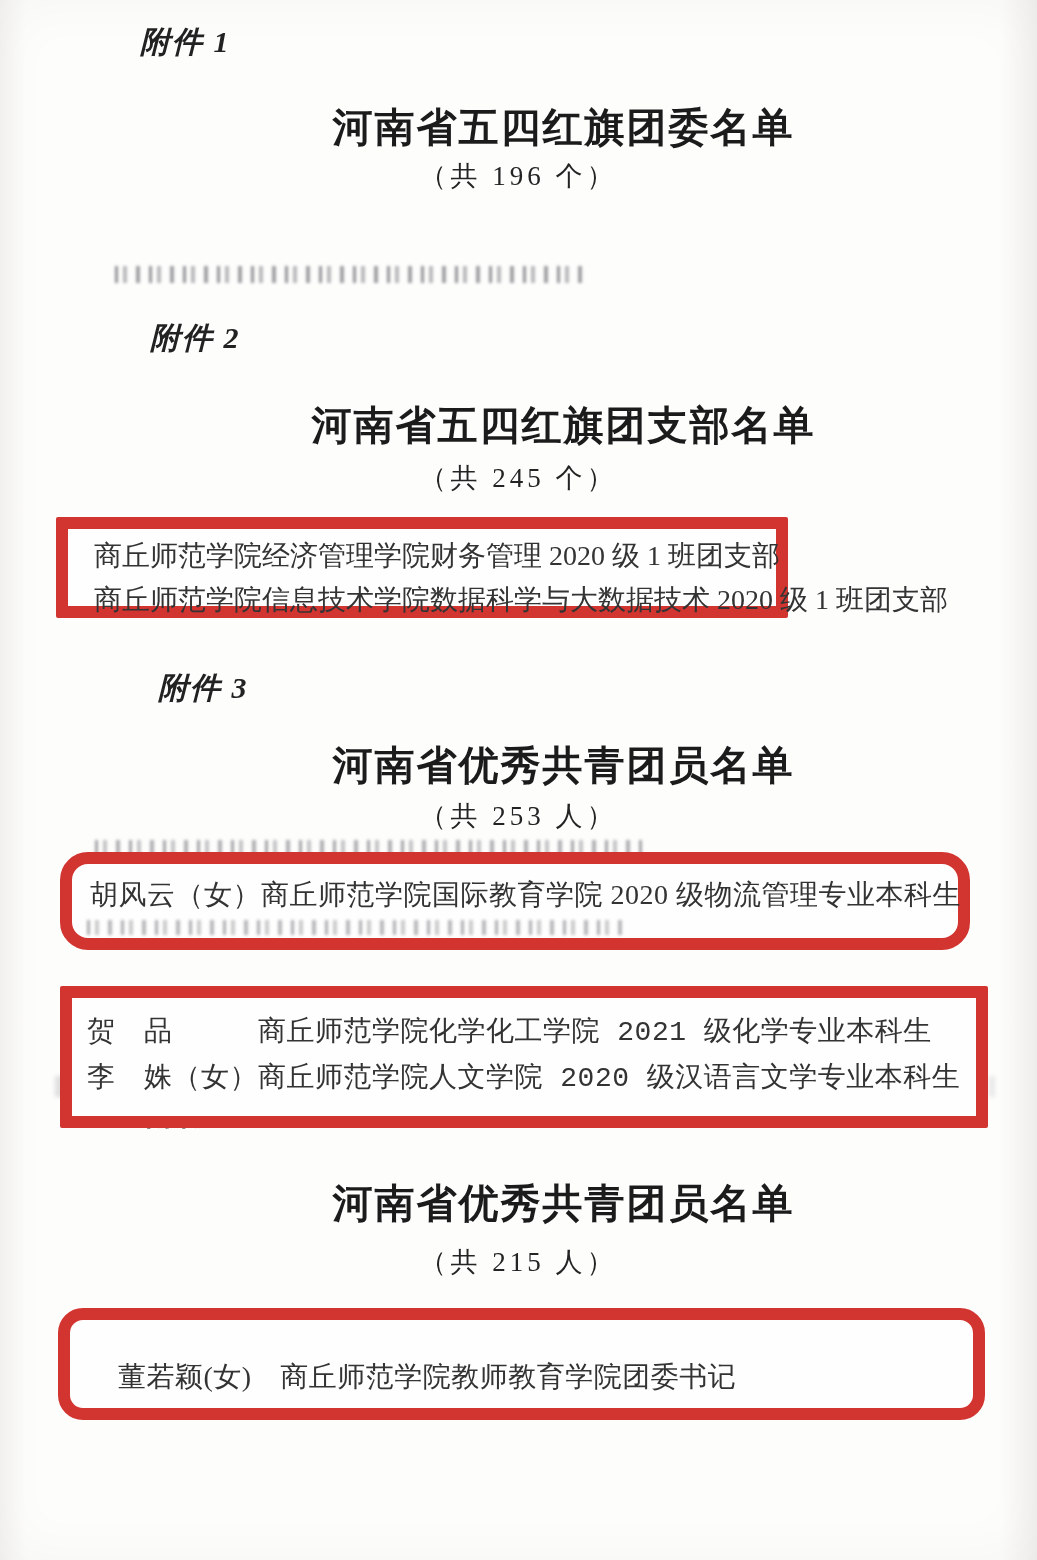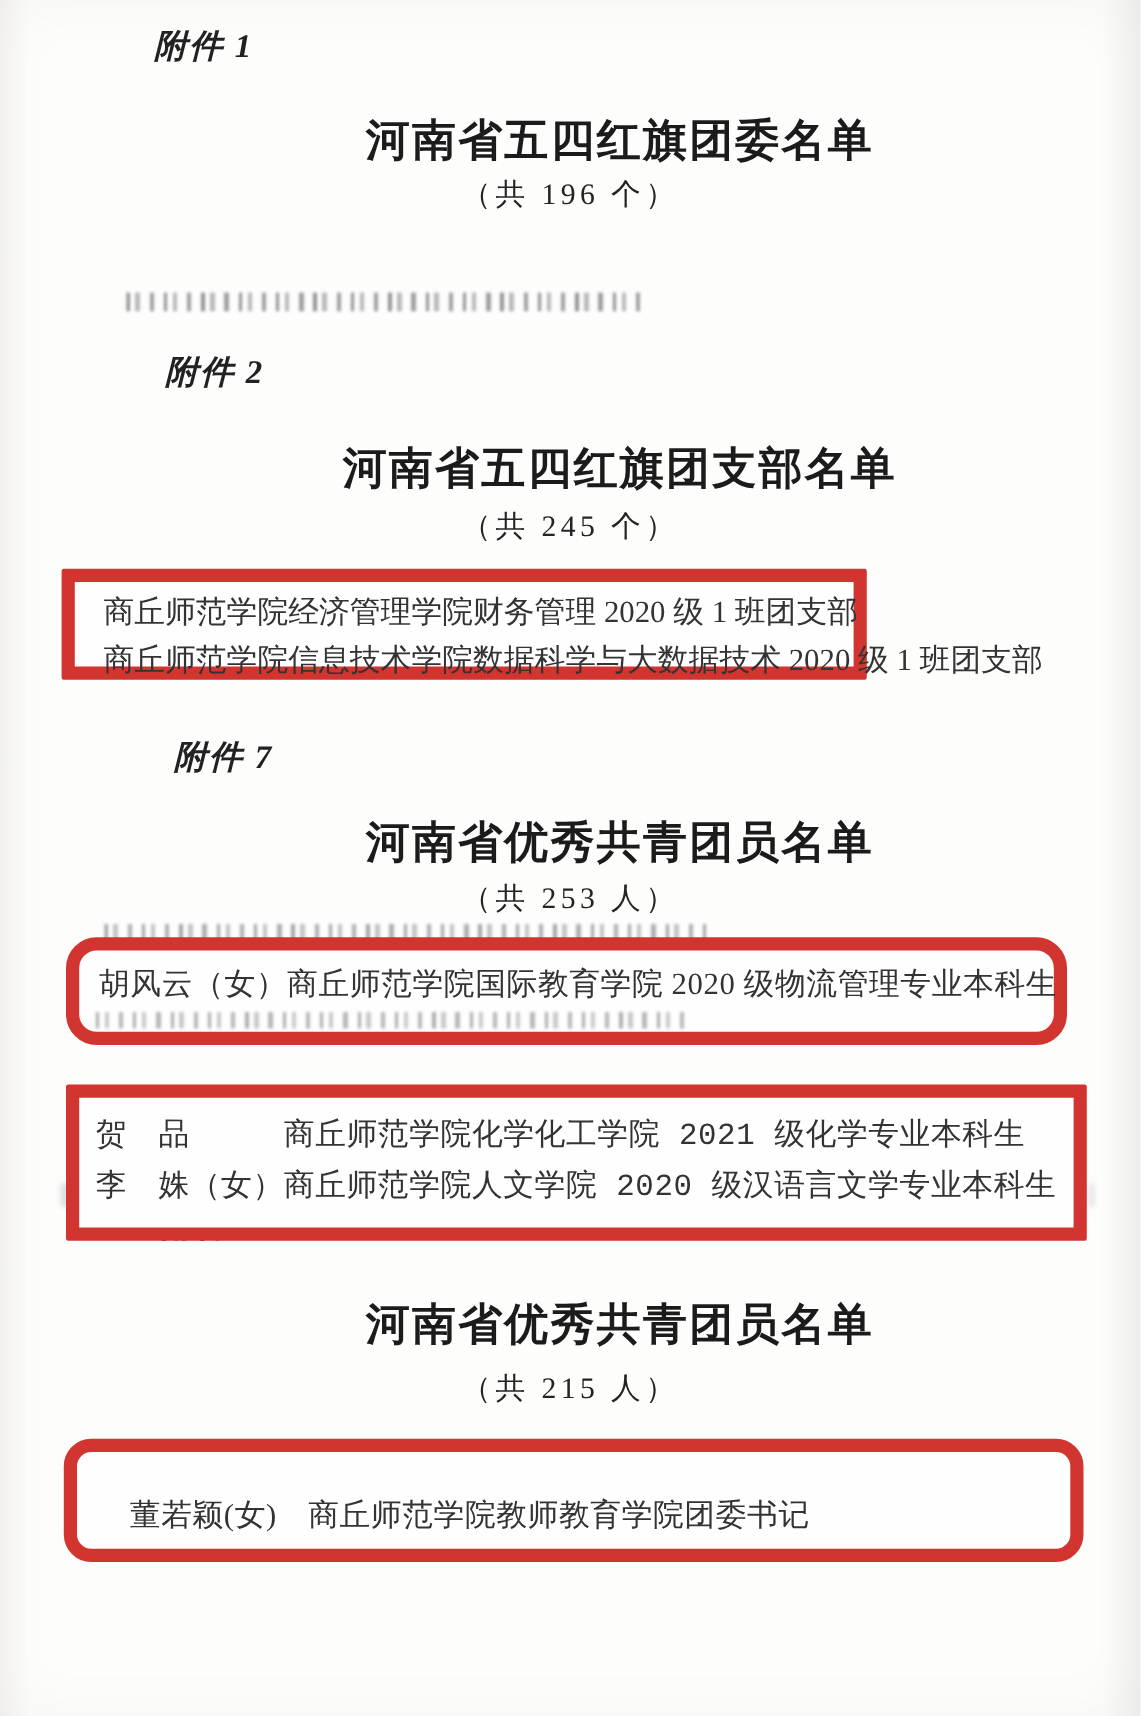--- a/index.html
+++ b/index.html
@@ -79,21 +79,21 @@
 
   <div class="doc-title" style="top:398px;">河南省五四红旗团支部名单</div>
 
   <div class="doc-count" style="top:460px;">（共 245 个）</div>
 
   <div class="hl-box" style="left:56px;top:517px;width:732px;height:101px;">
     <div class="box-text" style="left:26px;top:8px;letter-spacing:0;">商丘师范学院经济管理学院财务管理 2020 级 1 班团支部</div>
     <div class="box-text" style="left:26px;top:52px;letter-spacing:0;">商丘师范学院信息技术学院数据科学与大数据技术 2020 级 1 班团支部</div>
   </div>
 
-  <div class="attachment" style="left:158px;top:668px;">附件 7</div>
+  <div class="attachment" style="left:158px;top:668px;">附件 3</div>
 
   <div class="doc-title" style="top:738px;">河南省优秀共青团员名单</div>
 
   <div class="doc-count" style="top:798px;">（共 253 人）</div>
 
   <div class="smudge" style="left:95px;top:840px;width:552px;height:16px;opacity:0.5;"></div>
 
   <div class="hl-box" style="left:60px;top:852px;width:910px;height:98px;border-radius:28px;">
     <div class="box-text" style="left:18px;top:12px;">胡风云（女）商丘师范学院国际教育学院 2020 级物流管理专业本科生</div>
     <div class="smudge" style="left:15px;top:56px;width:538px;height:15px;opacity:0.45;"></div>

